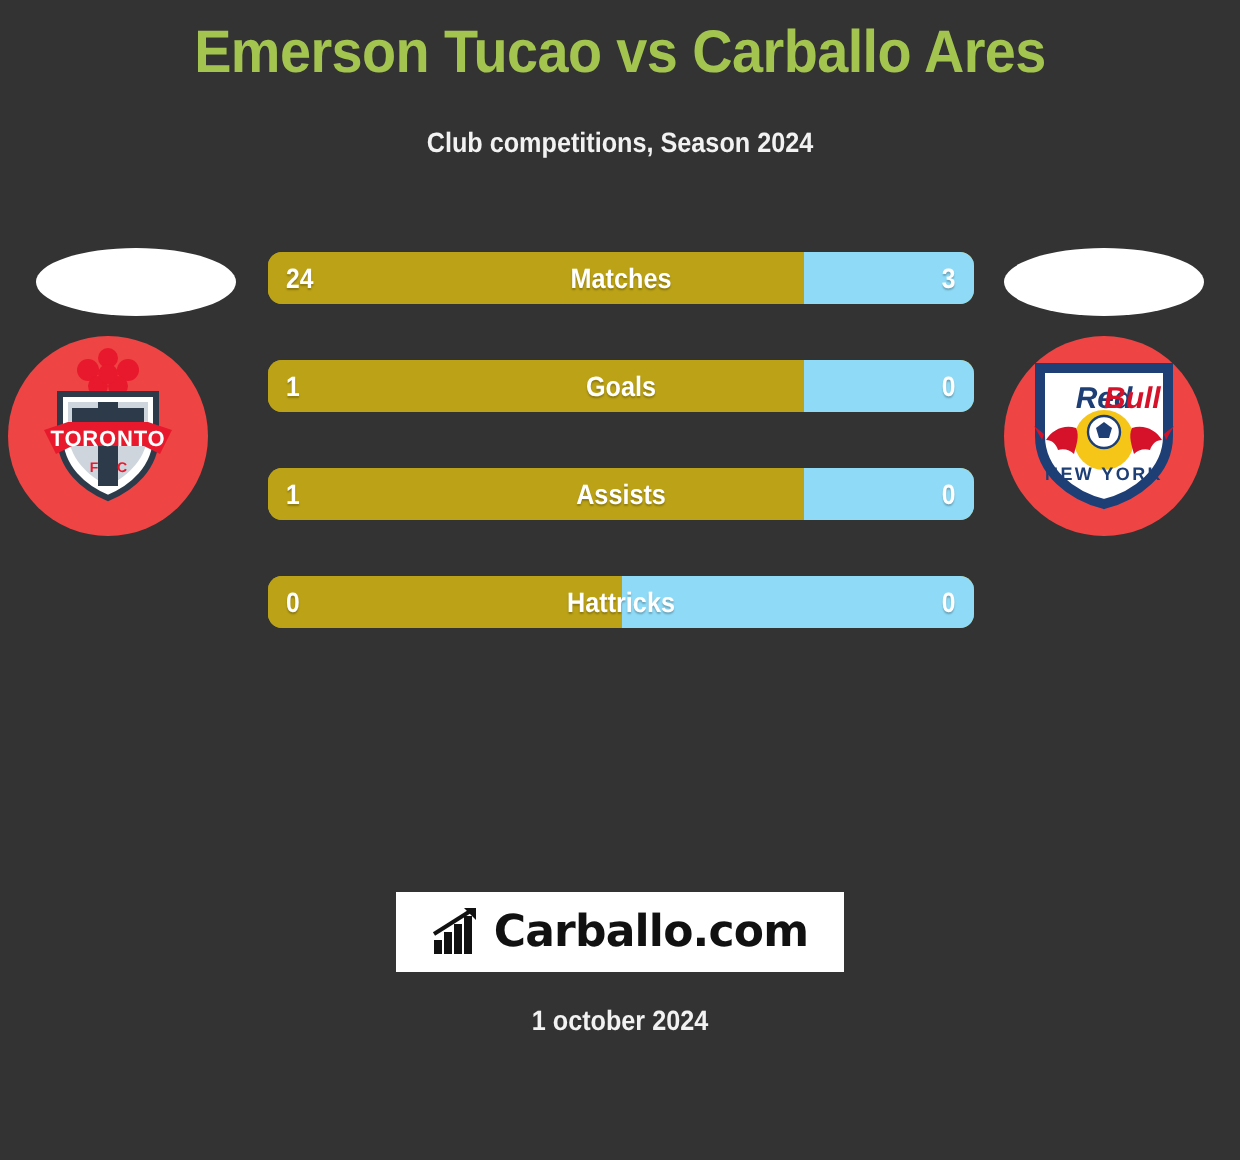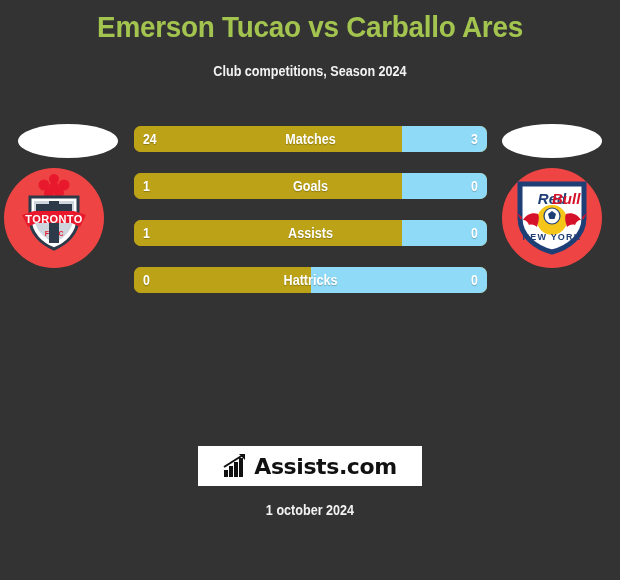--- a/index.html
+++ b/index.html
@@ -78,21 +78,21 @@
   
   .bars {
     position: absolute;
     left: 134px;
     top: 126px;
     width: 353px;
   }
   .bar-row {
     position: relative;
     height: 26px;
-    margin-bottom: 21px;
+    margin-bottom: 28px;
     border-radius: 7px;
     overflow: hidden;
     background: #bba216;
   }
   .bar-fill-home {
     position: absolute;
     left: 0; top: 0; bottom: 0;
     background: #bba216;
   }
   .bar-fill-away {
@@ -258,18 +258,18 @@
 
   <div class="fct-logo">
     <svg class="fct-icon" width="26" height="24" viewBox="0 0 26 24">
       <rect x="1" y="16" width="4" height="7" fill="#111111"></rect>
       <rect x="6" y="12" width="4" height="11" fill="#111111"></rect>
       <rect x="11" y="8" width="4" height="15" fill="#111111"></rect>
       <rect x="16" y="4" width="4" height="19" fill="#111111"></rect>
       <path d="M1 13 L20 1" stroke="#111111" stroke-width="2" fill="none"></path>
       <path d="M16 0 L22 0 L22 6 Z" fill="#111111"></path>
     </svg>
-    <span class="fct-text">Assists.com</span>
+    <span class="fct-text">Carballo.com</span>
   </div>
 
   <div class="footer-date">1 october 2024</div>
 
 </div>
 
 </body></html>

